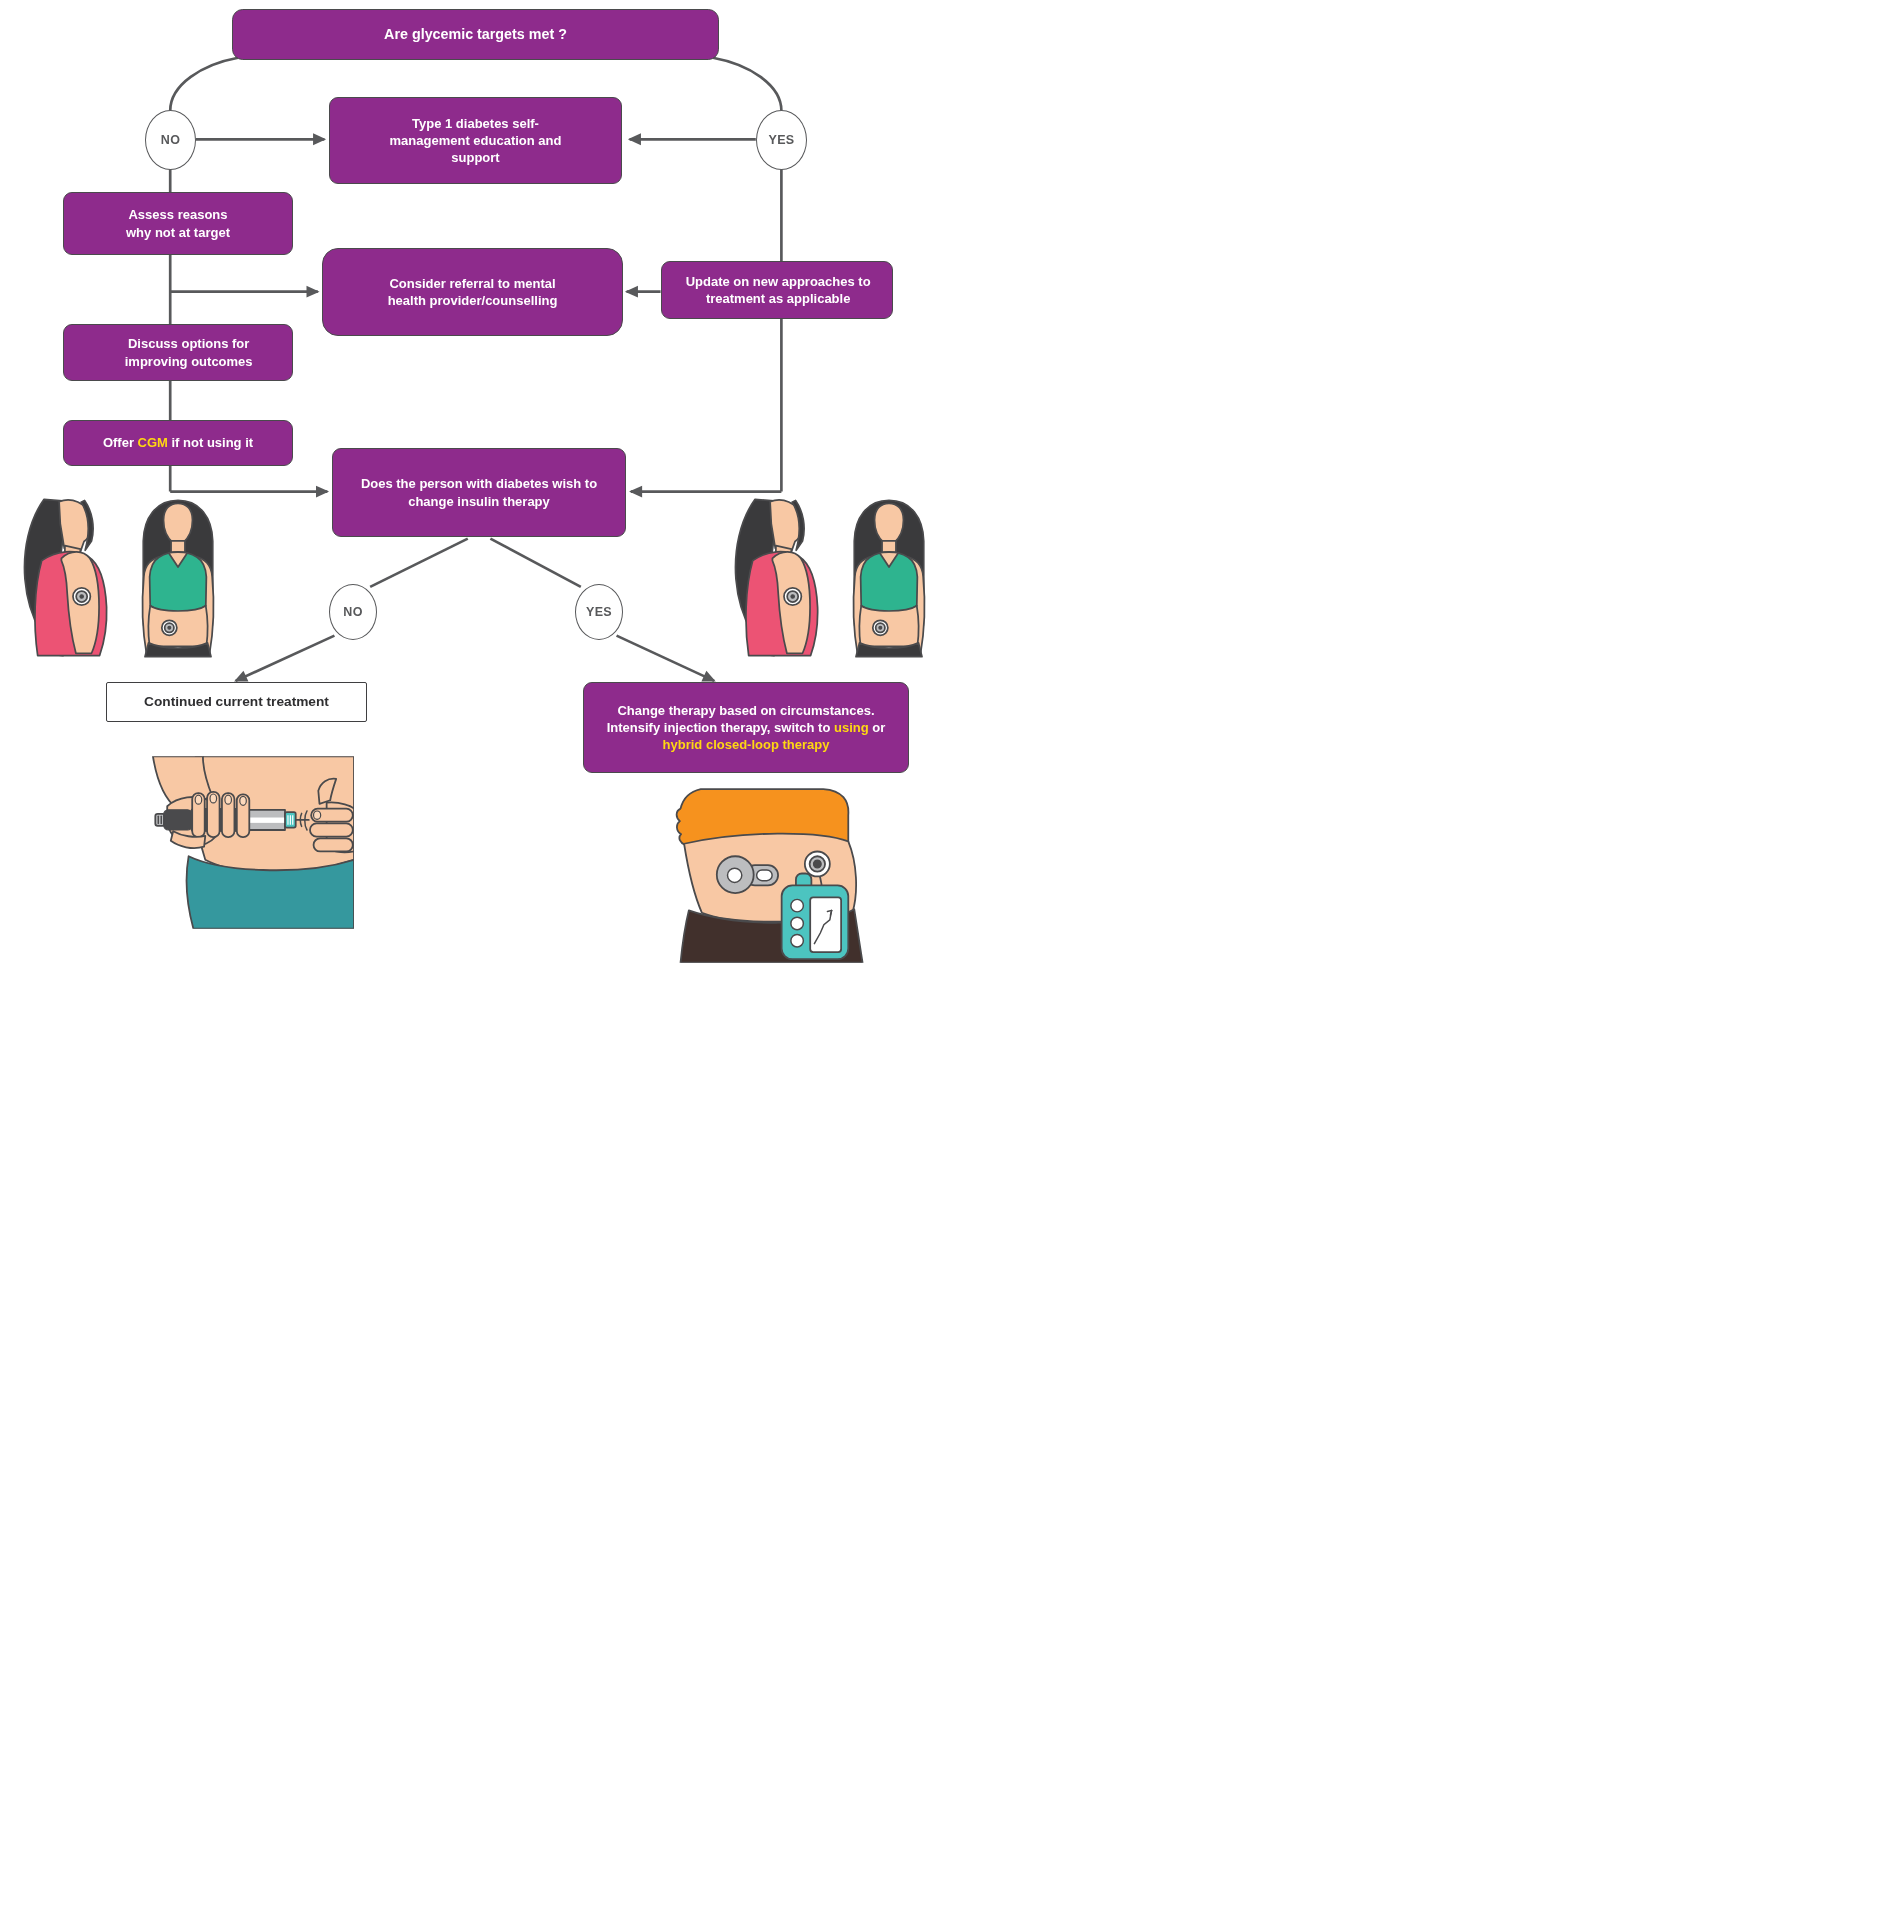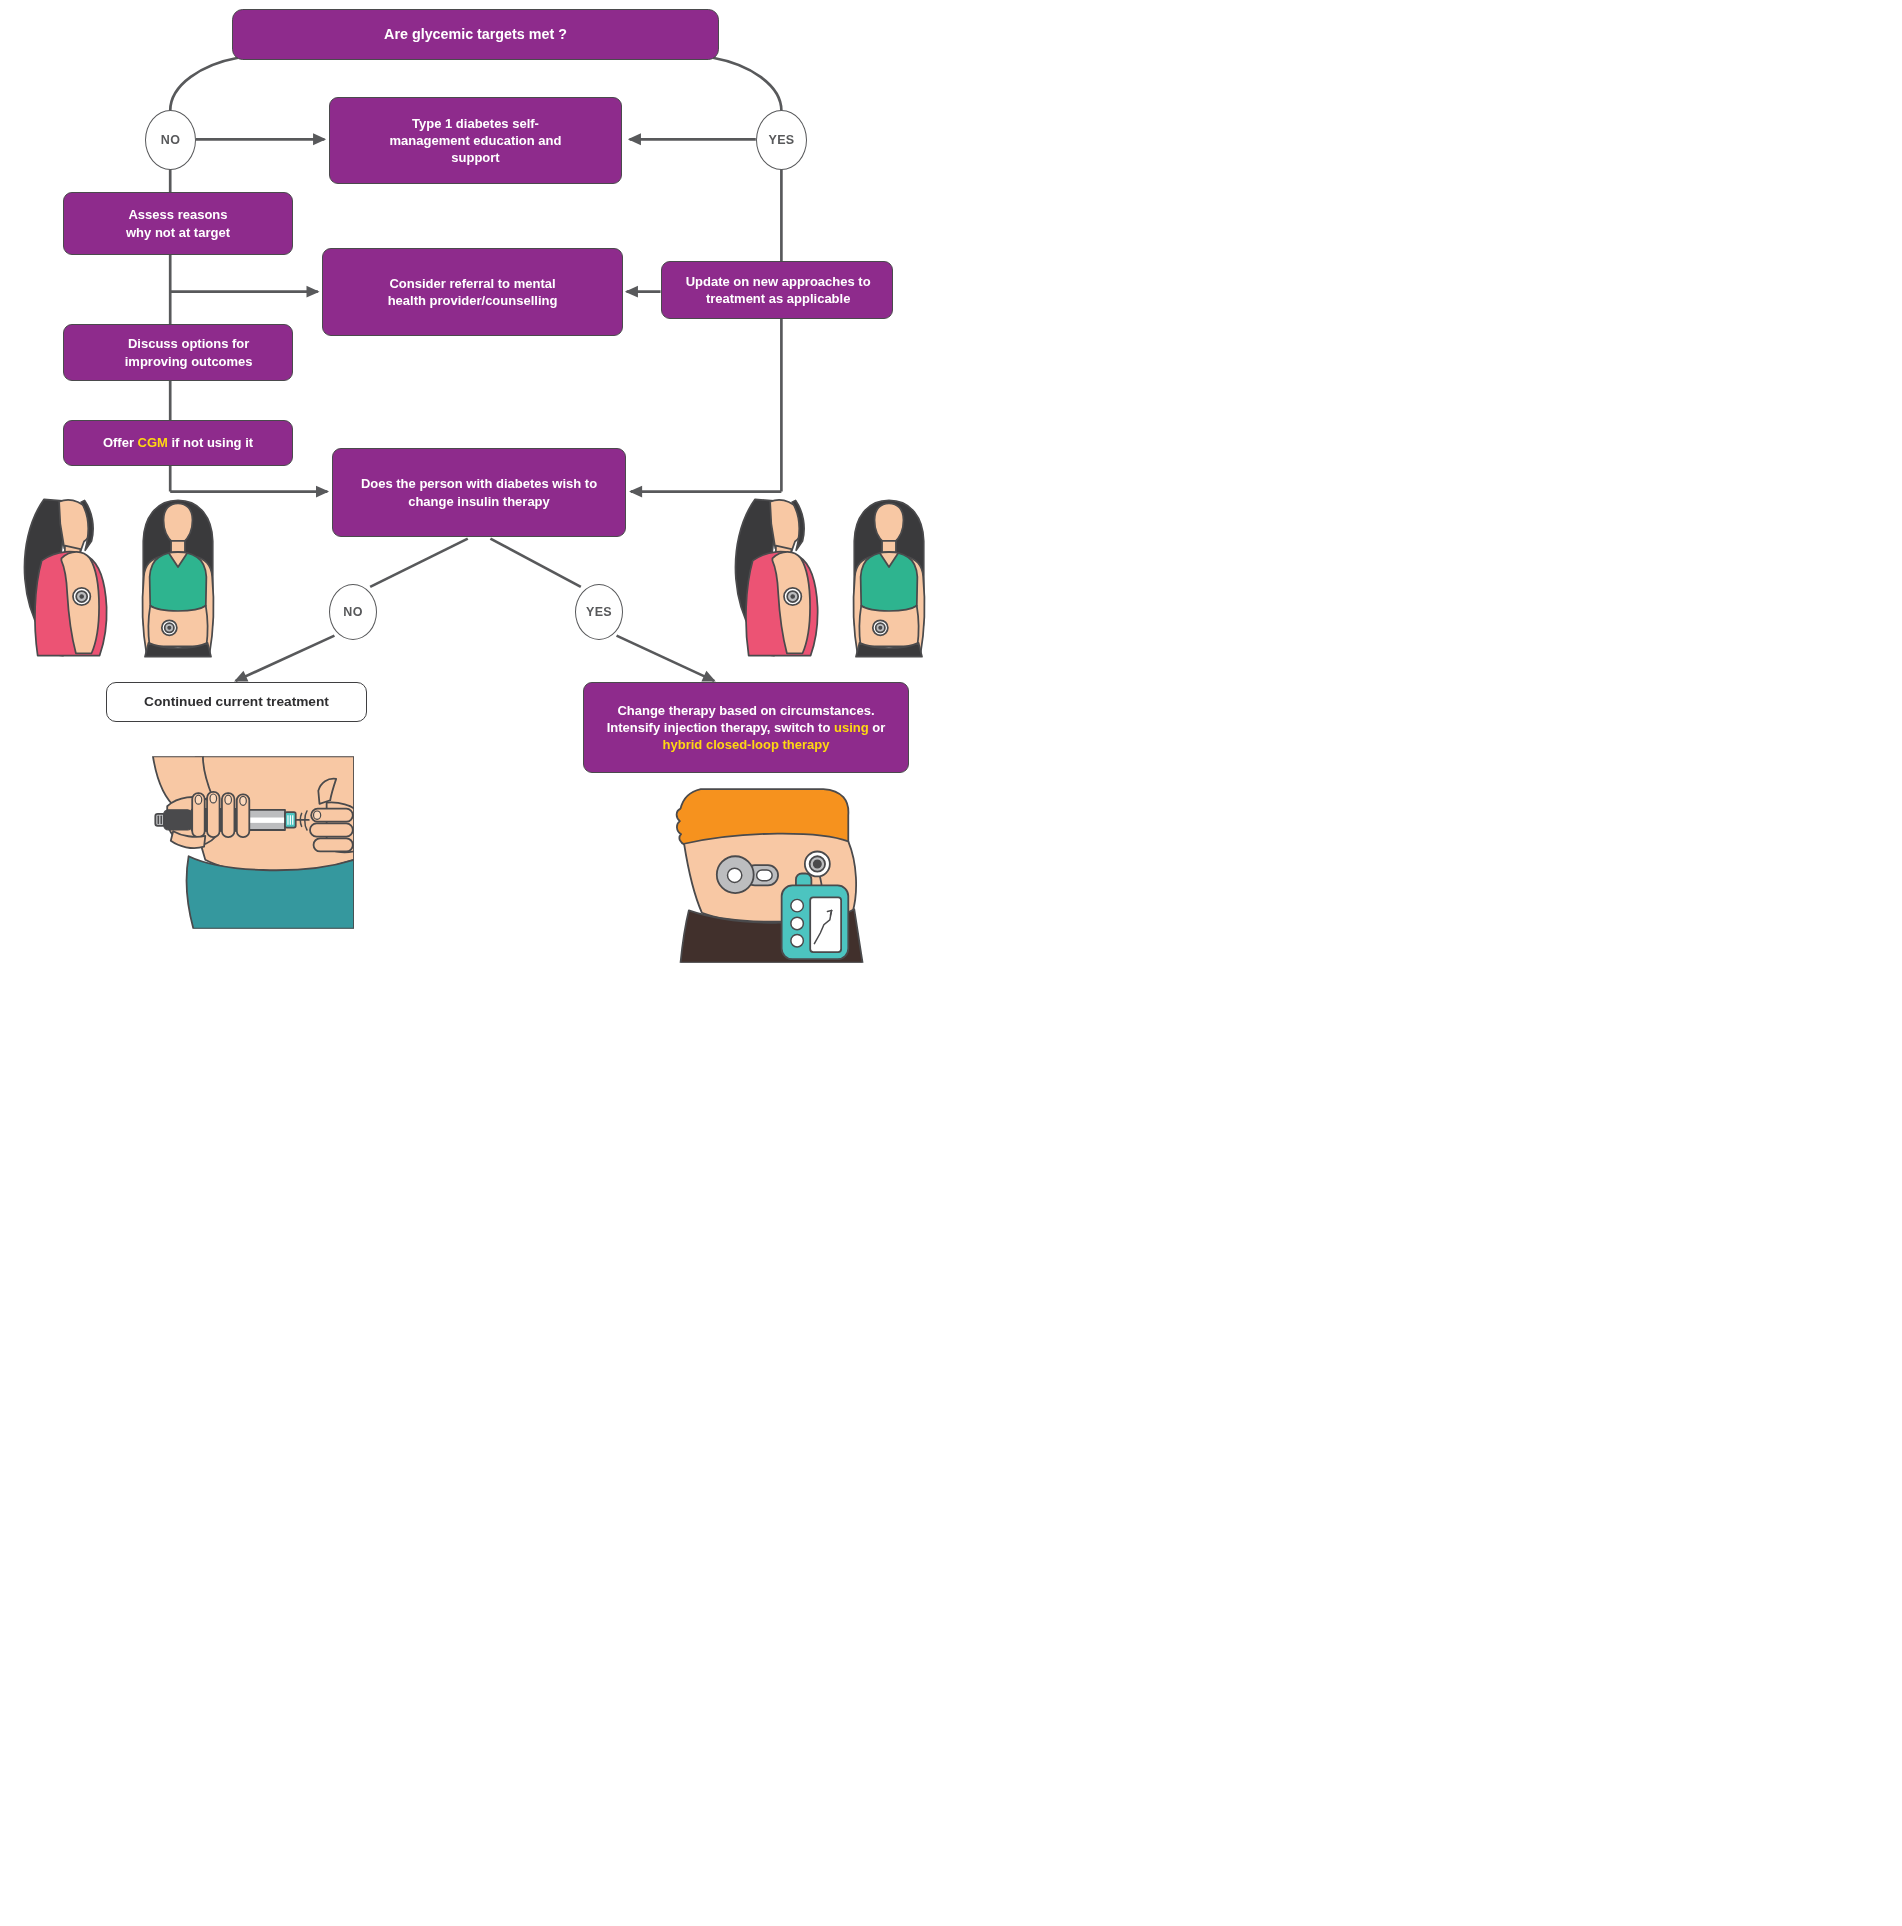--- a/index.html
+++ b/index.html
@@ -11,21 +11,21 @@
   html,body{margin:0;padding:0;background:#fff;}
   body{font-family:"Liberation Sans",sans-serif;}
   .canvas{position:relative;width:951px;height:963px;background:#fff;overflow:hidden;}
   .connectors{position:absolute;left:0;top:0;z-index:1;}
   .connectors path{stroke:var(--line);stroke-width:4.5;fill:none;}
   .connectors .arrowhead{fill:var(--line);stroke:none;}
   .box{position:absolute;display:flex;align-items:center;justify-content:center;text-align:center;
        background:var(--purple);color:#fff;font-weight:700;font-size:13px;line-height:1.32;
        border:1.8px solid var(--border);border-radius:9px;z-index:3;box-sizing:border-box;padding:4.8px 10.7px;}
   .box.big{border-radius:10.7px;font-size:14.3px;justify-content:center;}
-  .box.light{background:#fff;color:var(--ink);border-color:#3f3f41;border-radius:10px;font-size:13.7px;}
+  .box.light{background:#fff;color:var(--ink);border-color:#3f3f41;border-radius:2px;font-size:13.7px;}
   .hl{color:var(--yellow);}
   .t{display:inline-block;}
   .w200{max-width:125px;} .w220{max-width:137px;} .w260{max-width:161px;} .w300{max-width:185px;}
   .w320{max-width:196px;} .w330{max-width:202px;} .w400{max-width:244px;} .w510{max-width:305px;}
   .circle{position:absolute;background:#fff;border:1.8px solid var(--line);border-radius:50%;
           display:flex;align-items:center;justify-content:center;color:var(--line);
           font-weight:700;font-size:12.5px;letter-spacing:0.3px;z-index:4;box-sizing:border-box;}
   .illo{position:absolute;z-index:2;}
   
   .skin{fill:var(--skin);stroke:var(--border);stroke-width:3;stroke-linejoin:round;}
@@ -170,21 +170,21 @@
   </div>
 
   <div class="box" style="left:329px;top:97px;width:293px;height:87px;">
     <span class="t w300">Type 1 diabetes self-management education and support</span>
   </div>
 
   <div class="box" style="left:63px;top:192px;width:230px;height:63px;">
     <span class="t w200">Assess reasons why not at target</span>
   </div>
 
-  <div class="box" style="left:322px;top:248px;width:301px;height:88px;">
+  <div class="box" style="left:322px;top:248px;width:301px;height:88px;border-radius:16px;">
     <span class="t w320">Consider referral to mental health provider/counselling</span>
   </div>
 
   <div class="box" style="left:661px;top:261px;width:232px;height:58px;padding-left:13px;">
     <span class="t w330">Update on new approaches to treatment as applicable</span>
   </div>
 
   <div class="box" style="left:63px;top:324px;width:230px;height:57px;padding-left:32px;">
     <span class="t w220">Discuss options for improving outcomes</span>
   </div>

